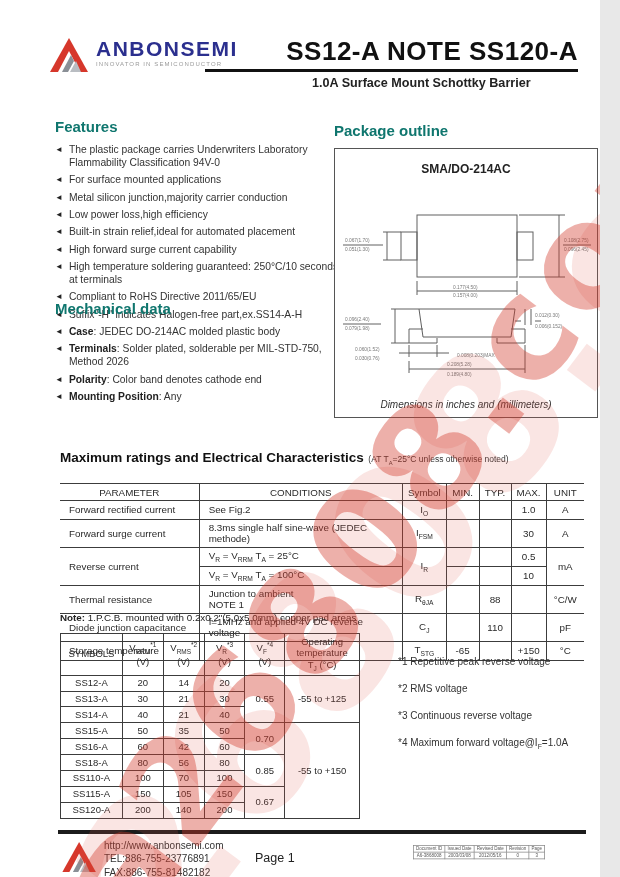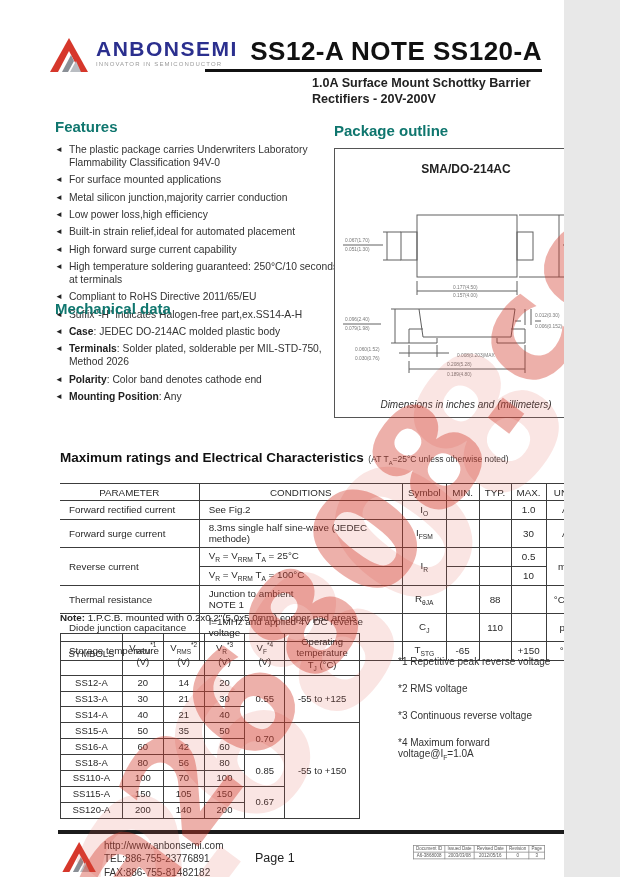--- a/index.html
+++ b/index.html
@@ -1,17 +1,17 @@
 <!DOCTYPE html>
 <html><head>
 <meta charset="utf-8">
 <style>
   html,body{margin:0;padding:0;background:#e8e8e8;}
   .page{position:relative;width:564px;height:877px;background:#ffffff;overflow:hidden;
-        font-family:"Liberation Sans",sans-serif;color:#2a2a2a;}
+        font-family:"Liberation Sans",sans-serif;color:#2a2a2a;padding-left:36px;}
   
   .logo{position:absolute;left:50px;top:38px;display:flex;align-items:flex-start;}
   .logo-text{margin-left:6px;}
   .brand{font-size:21px;font-weight:bold;color:#2b2f8e;letter-spacing:1.5px;line-height:1;}
   .tagline{font-size:6px;color:#9a9a9a;letter-spacing:1.1px;margin-top:2px;}
   .doc-title{position:absolute;right:22px;top:36px;font-size:26px;font-weight:bold;letter-spacing:.5px;color:#111;}
   .title-rule{position:absolute;left:205px;right:22px;top:69px;border-bottom:3px solid #111;}
   .subtitle{position:absolute;left:312px;top:76px;font-size:12.6px;font-weight:bold;line-height:1.25;color:#222;}
   
   .sec-title{font-size:15px;font-weight:bold;color:#0f766e;margin:0 0 9px 0;}
@@ -75,21 +75,20 @@
     </svg>
     <div class="logo-text">
       <div class="brand">ANBONSEMI</div>
       <div class="tagline">INNOVATOR IN SEMICONDUCTOR</div>
     </div>
   </div>
   <div class="doc-title">SS12-A NOTE SS120-A</div>
   <div class="title-rule"></div>
   <div class="subtitle">
     <div>1.0A Surface Mount  Schottky Barrier</div>
-    <div>Rectifiers - 20V-200V</div>
   </div>
 
   <div class="features">
     <div class="sec-title">Features</div>
     <ul class="blist" id="features-list">
         <li>
           <span class="bullet">◄</span>
           <span>The plastic package carries Underwriters Laboratory Flammability Classification 94V-0</span>
         </li>
         <li>

